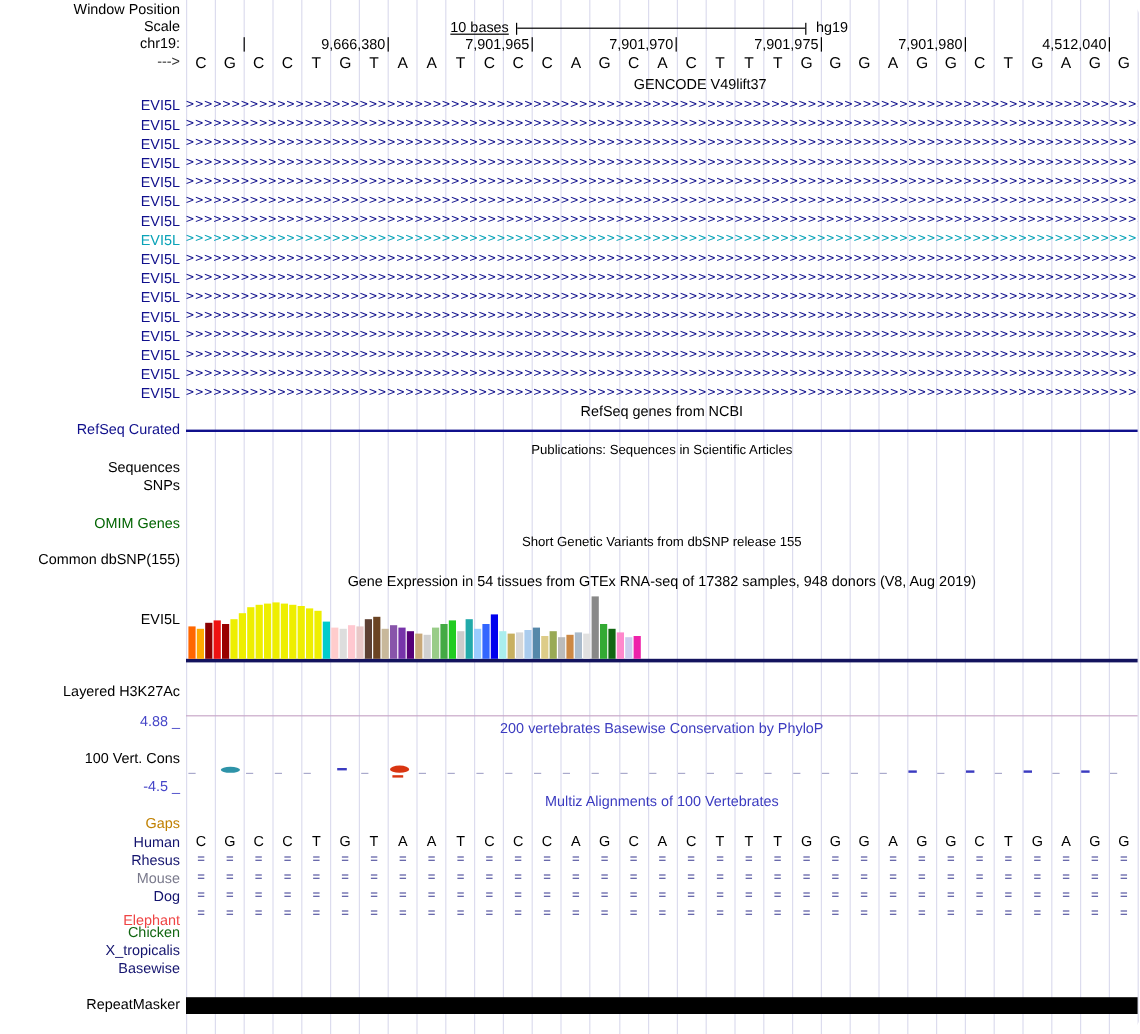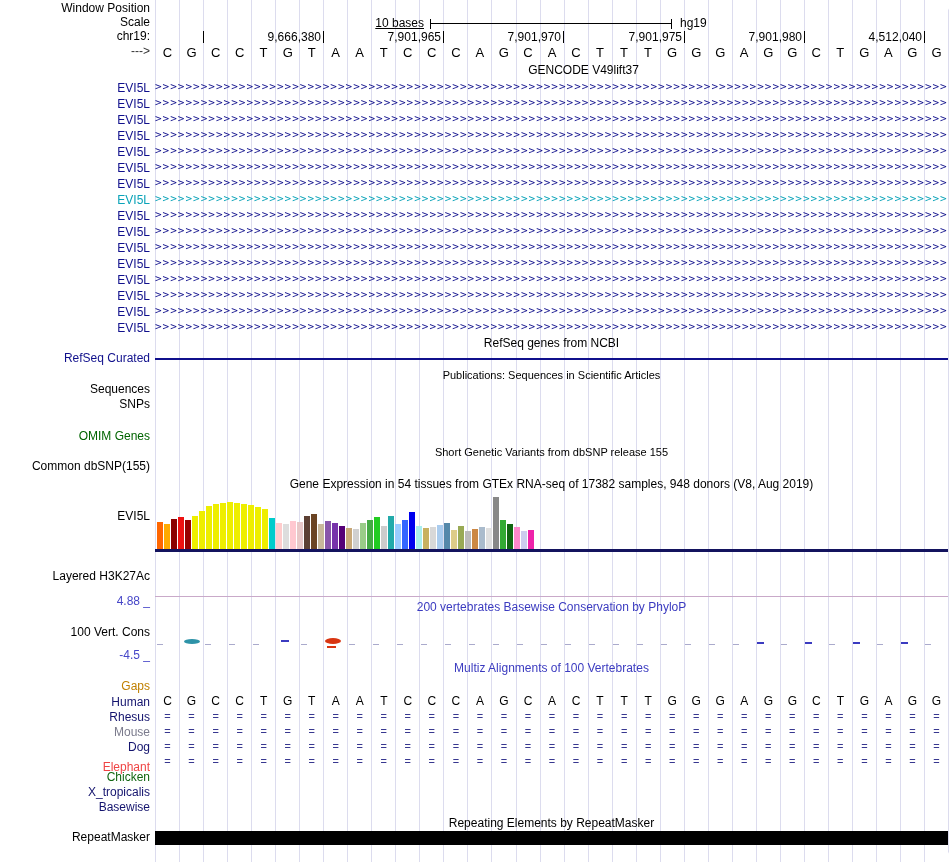--- a/index.html
+++ b/index.html
@@ -87,21 +87,20 @@
   <div class="abs" style="left:155px;top:596px;width:793px;height:1px;background:#C9A9C9;"></div>
 
   <div class="llabel" style="top:595px;color:#4646C8;">4.88 _</div>
   <div class="ctitle" style="top:601px;color:#3B3BC0;">200 vertebrates Basewise Conservation by PhyloP</div>
   <div class="llabel" style="top:626px;">100 Vert. Cons</div>
   <div class="llabel" style="top:649px;color:#4646C8;">-4.5 _</div>
 
   <div class="ctitle" style="top:662px;color:#3B3BC0;">Multiz Alignments of 100 Vertebrates</div>
   <div class="llabel" style="top:680px;color:#C08000;">Gaps</div>
 
-  <div class="ctitle" style="top:817px;">Repeating Elements by RepeatMasker</div>
   <div class="llabel" style="top:831px;">RepeatMasker</div>
   <div class="abs" style="left:155px;top:831px;width:793px;height:14px;background:#000;"></div>
 <div style="position: absolute; left: 203px; top: 31px; width: 1px; height: 12px; background: rgb(0, 0, 0);"></div>
     <div style="position: absolute; left: 323px; top: 31px; width: 1px; height: 12px; background: rgb(0, 0, 0);"></div>
     <div style="position: absolute; left: 241px; top: 30px; width: 80px; text-align: right; font-size: 12px; white-space: nowrap;">9,666,380</div>
     <div style="position: absolute; left: 443px; top: 31px; width: 1px; height: 12px; background: rgb(0, 0, 0);"></div>
     <div style="position: absolute; left: 361px; top: 30px; width: 80px; text-align: right; font-size: 12px; white-space: nowrap;">7,901,965</div>
     <div style="position: absolute; left: 563px; top: 31px; width: 1px; height: 12px; background: rgb(0, 0, 0);"></div>
     <div style="position: absolute; left: 481px; top: 30px; width: 80px; text-align: right; font-size: 12px; white-space: nowrap;">7,901,970</div>
     <div style="position: absolute; left: 684px; top: 31px; width: 1px; height: 12px; background: rgb(0, 0, 0);"></div>

